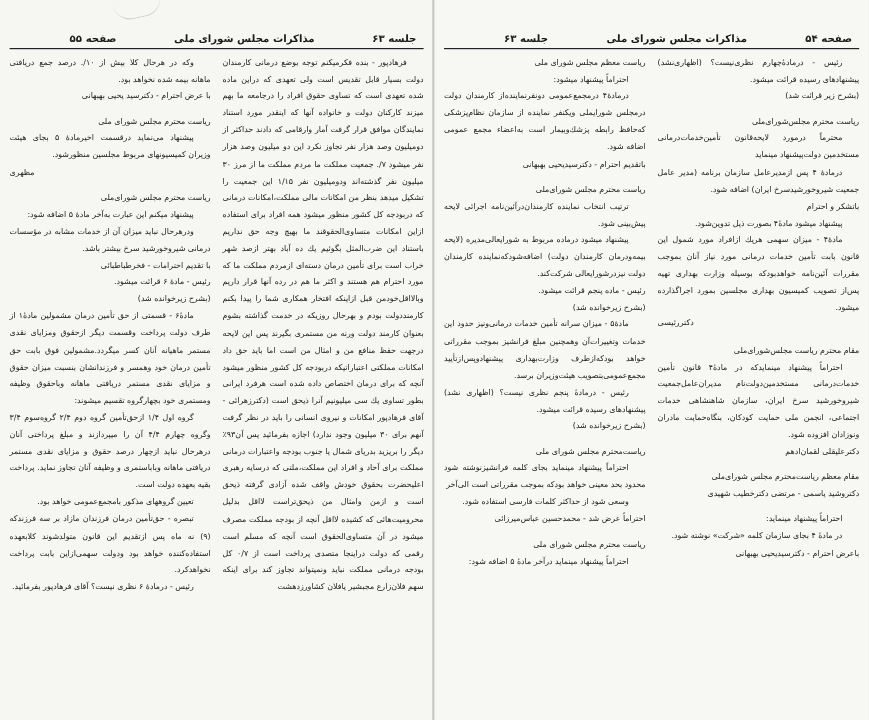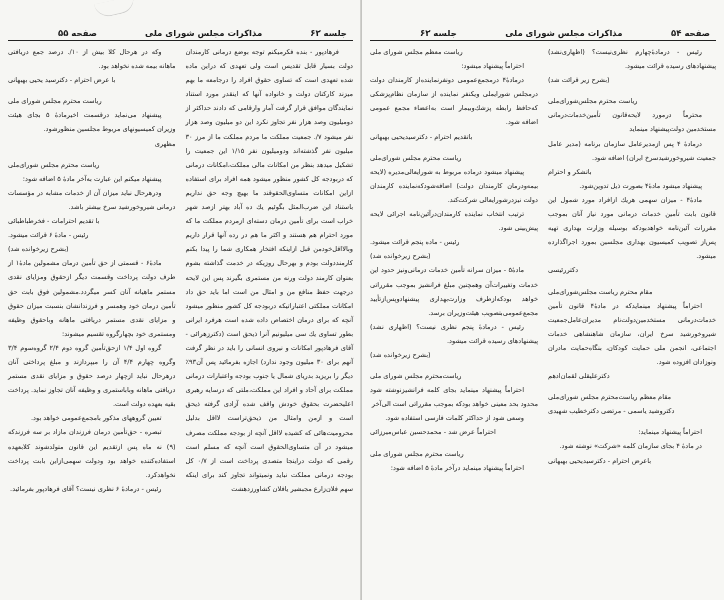--- a/index.html
+++ b/index.html
@@ -7,21 +7,21 @@
   .spread { position:relative; width:724px; height:600px; display:flex; }
   .page { position:relative; width:362px; height:600px; background:#f6f6f3; box-sizing:border-box; padding:26px 8px 0 8px; }
   .page.left { border-right:1px solid #cfcfcb; }
   .page.right { background:#f7f7f4; }
   .gutter { position:absolute; left:360px; top:0; width:4px; height:600px; background:linear-gradient(90deg,#d8d8d4,#bdbdb9,#d8d8d4); }
   .header { display:flex; justify-content:space-between; align-items:flex-end; direction:rtl; border-bottom:1.5px solid #222; padding:0 6px 2px 6px; font-size:8.5px; font-weight:bold; height:12px; }
   .header span { white-space:nowrap;padding-left:44px; }
   .cols { display:flex; direction:rtl; gap:10px; margin-top:4px; }
   .col { flex:1; direction:rtl; text-align:justify; font-size:6.6px; line-height:14.1px; }
   .col p { margin:0; }
-  .center { text-align:left; }
+  .center { text-align:right; }
   .indent { text-indent:14px; }
   .gap { height:7px; }
   .doodle { position:absolute; left:95px; top:0; width:40px; height:14px; border-bottom:1px solid #aaa; border-radius:0 0 20px 20px; transform:rotate(-12deg); opacity:.5; }
 </style>
 </head>
 <body>
 
 <div class="spread">
 
   <div class="page left">
@@ -34,21 +34,21 @@
     <div class="cols">
       <div class="col" id="lp-rc">
           <p class="indent">فرهادپور - بنده فکرمیکنم توجه بوضع درمانی کارمندان دولت بسیار قابل تقدیس است ولی تعهدی که دراین ماده شده تعهدی است که تساوی حقوق افراد را درجامعه ما بهم میزند کارکنان دولت و خانواده آنها که اینقدر مورد استناد نمایندگان موافق قرار گرفت آمار وارقامی که دادند حداکثر از دومیلیون وصد هزار نفر تجاوز نکرد این دو میلیون وصد هزار نفر میشود ۷/. جمعیت مملکت ما مردم مملکت ما از مرز ۳۰ میلیون نفر گذشته‌اند ودومیلیون نفر ۱/۱۵ این جمعیت را تشکیل میدهد بنظر من امکانات مالی مملکت،امکانات درمانی که دربودجه کل کشور منظور میشود همه افراد برای استفاده ازاین امکانات متساوی‌الحقوقند ما بهیچ وجه حق نداریم باستناد این ضرب‌المثل بگوئیم یك ده آباد بهتر ازصد شهر خراب است برای تأمین درمان دسته‌ای ازمردم مملکت ما که مورد احترام هم هستند و اکثر ما هم در رده آنها قرار داریم وبالااقل‌خودمن قبل ازاینکه افتخار همکاری شما را پیدا بکنم کارمنددولت بودم و بهرحال روزیکه در خدمت گذاشته بشوم بعنوان کارمند دولت ورنه من مستمری بگیرند پس این لایحه درجهت حفظ منافع من و امثال من است اما باید حق داد امکانات مملکتی اعتباراتیکه دربودجه کل کشور منظور میشود آنچه که برای درمان اختصاص داده شده است هرفرد ایرانی بطور تساوی یك سی میلیونیم آنرا ذیحق است (دکترزهرائی - آقای فرهادپور امکانات و نیروی انسانی را باید در نظر گرفت آنهم برای ۳۰ میلیون وجود ندارد) اجازه بفرمائید پس آن۹۳٪ دیگر را بریزید بدریای شمال یا جنوب بودجه واعتبارات درمانی مملکت برای آحاد و افراد این مملکت،ملتی که درسایه رهبری اعلیحضرت بحقوق خودش واقف شده آزادی گرفته ذیحق است و ازمن وامثال من ذیحق‌تراست لااقل بدلیل محرومیت‌هائی که کشیده لااقل آنچه از بودجه مملکت مصرف میشود در آن متساوی‌الحقوق است آنچه که مسلم است رقمی که دولت دراینجا متصدی پرداخت است از ۰/۷ کل بودجه درمانی مملکت نباید ونمیتواند تجاوز کند برای اینکه سهم فلان‌زارع مجبشیر یافلان کشاورزدهشت</p>
         </div>
       <div class="col" id="lp-lc">
           <p class="indent">وکه در هرحال کلا بیش از ۱۰/. درصد جمع دریافتی ماهانه بیمه شده نخواهد بود.</p>
           <p class="center">با عرض احترام - دکترسید یحیی بهبهانی</p>
           <div class="gap"></div>
           <p class="center">ریاست محترم مجلس شورای ملی</p>
           <p class="indent">پیشنهاد می‌نماید درقسمت اخیرمادهٔ ۵ بجای هیئت وزیران کمیسیونهای مربوط مجلسین منظورشود.</p>
-          <p class="" style="text-align: right;">مظهری</p>
+          <p class="" style="text-align: left;">مظهری</p>
           <div class="gap"></div>
           <p class="center">ریاست محترم مجلس شورای‌ملی</p>
           <p class="indent">پیشنهاد میکنم این عبارت به‌آخر مادهٔ ۵ اضافه شود:</p>
           <p class="indent">ودرهرحال نباید میزان آن از خدمات مشابه در مؤسسات درمانی شیروخورشید سرخ بیشتر باشد.</p>
           <p class="center">با تقدیم احترامات - فخرطباطبائی</p>
           <p class="center">رئیس - مادهٔ ۶ قرائت میشود.</p>
           <p class="center">(بشرح زیرخوانده شد)</p>
           <p class="indent">مادهٔ۶ - قسمتی از حق تأمین درمان مشمولین مادهٔ۱ از طرف دولت پرداخت وقسمت دیگر ازحقوق ومزایای نقدی مستمر ماهیانه آنان کسر میگردد.مشمولین فوق بابت حق تأمین درمان خود وهمسر و فرزندانشان بنسبت میزان حقوق و مزایای نقدی مستمر دریافتی ماهانه وباحقوق وظیفه ومستمری خود بچهارگروه تقسیم میشوند:</p>
           <p class="indent">گروه اول ۱/۴ ازحق‌تأمین گروه دوم ۲/۴ گروه‌سوم ۳/۴ وگروه چهارم ۴/۴ آن را میپردازند و مبلغ پرداختی آنان درهرحال نباید ازچهار درصد حقوق و مزایای نقدی مستمر دریافتی ماهانه وباباستمری و وظیفه آنان تجاوز نماید. پرداخت بقیه بعهده دولت است.</p>
           <p class="indent">تعیین گروههای مذکور بامجمع‌عمومی خواهد بود.</p>
@@ -90,22 +90,22 @@
           <p class="indent">در مادهٔ ۴ بجای سازمان کلمه «شرکت» نوشته شود.</p>
           <p class="center">باعرض احترام - دکترسیدیحیی بهبهانی</p>
         </div>
       <div class="col" id="rp-lc">
           <p class="center">ریاست معظم مجلس شورای ملی</p>
           <p class="indent">احتراماً پیشنهاد میشود:</p>
           <p class="indent">درمادهٔ۴ درمجمع‌عمومی دونفرنماینده‌از کارمندان دولت درمجلس شورایملی ویکنفر نماینده از سازمان نظام‌پزشکی که‌حافظ رابطه پزشك‌وبیمار است به‌اعضاء مجمع عمومی اضافه شود.</p>
           <p class="center">باتقدیم احترام - دکترسیدیحیی بهبهانی</p>
           <div class="gap"></div>
           <p class="center">ریاست محترم مجلس شورای‌ملی</p>
+          <p class="indent">ترتیب انتخاب نماینده کارمندان‌درآئین‌نامه اجرائی لایحه پیش‌بینی شود.</p>
           <p class="indent">پیشنهاد میشود درماده مربوط به شورایعالی‌مدیره (لایحه بیمه‌ودرمان کارمندان دولت) اضافه‌شودکه‌نماینده کارمندان دولت نیزدرشورایعالی شرکت‌کند.</p>
-          <p class="indent">ترتیب انتخاب نماینده کارمندان‌درآئین‌نامه اجرائی لایحه پیش‌بینی شود.</p>
           <p class="center">رئیس - ماده پنجم قرائت میشود.</p>
           <p class="center">(بشرح زیرخوانده شد)</p>
           <p class="indent">مادهٔ۵ - میزان سرانه تأمین خدمات درمانی‌ونیز حدود این خدمات وتغییرات‌آن وهمچنین مبلغ فرانشیز بموجب مقرراتی خواهد بودکه‌ازطرف وزارت‌بهداری پیشنهادوپس‌ازتأیید مجمع‌عمومی‌بتصویب هیئت‌وزیران برسد.</p>
           <p class="indent">رئیس - درمادهٔ پنجم نظری نیست؟ (اظهاری نشد) پیشنهادهای رسیده قرائت میشود.</p>
           <p class="center">(بشرح زیرخوانده شد)</p>
           <div class="gap"></div>
           <p class="center">ریاست‌محترم مجلس شورای ملی</p>
           <p class="indent">احتراماً پیشنهاد مینماید بجای کلمه فرانشیزنوشته شود محدود بحد معینی خواهد بودکه بموجب مقرراتی است الی‌آخر</p>
           <p class="indent">وسعی شود از حداکثر کلمات فارسی استفاده شود.</p>
           <p class="center">احتراماً عرض شد - محمدحسین عباس‌میرزائی</p>

